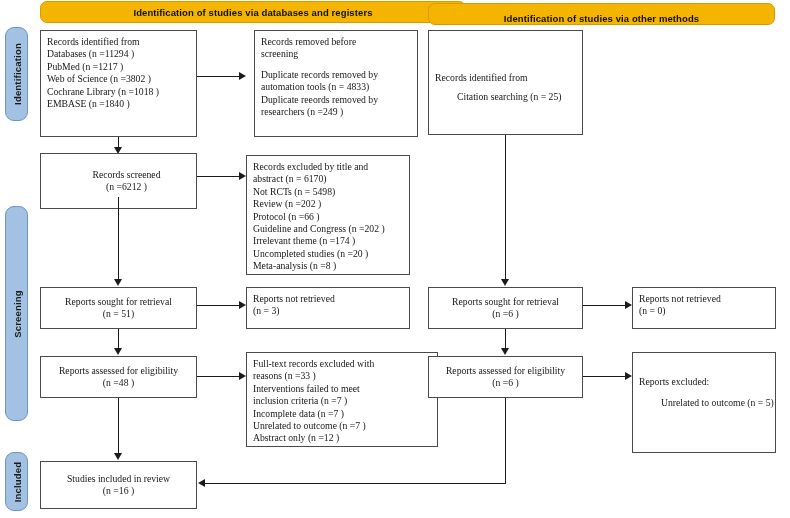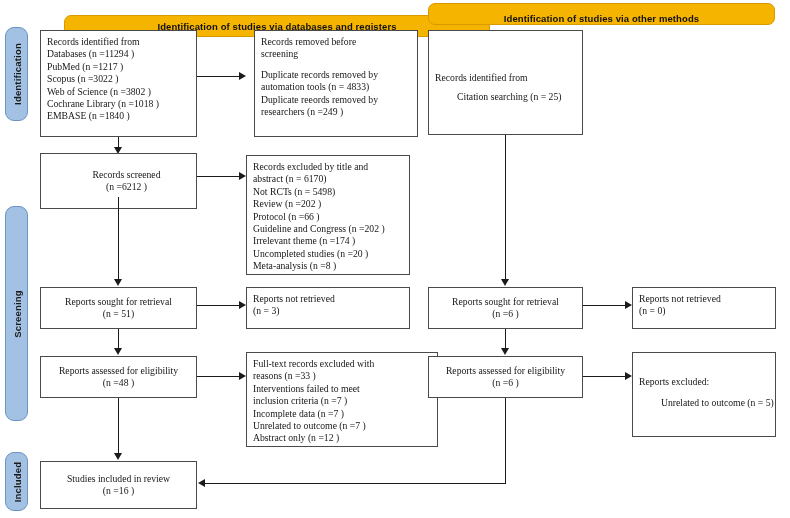--- a/index.html
+++ b/index.html
@@ -107,21 +107,21 @@
     border-left: 4.2px solid transparent;
     border-right: 4.2px solid transparent;
     border-top: 7px solid #1b1b1b;
   }
 </style>
 </head>
 <body>
 
 <div id="canvas">
 
-  <div class="banner" style="left:40px; top:15px; width:426px; height:22px;margin-left:24px;">
+  <div class="banner" style="left:40px; top:1px; width:426px; height:22px;">
     <span>Identification of studies via databases and registers</span>
   </div>
 
   <div class="banner" style="left:428px; top:3px; width:347px; height:22px;align-items:flex-end;">
     <span>Identification of studies via other methods</span>
   </div>
 
   <div class="stage-tab" style="left:5px; top:27px; width:23px; height:94px;">
     <span class="stage-label">Identification</span>
   </div>
@@ -131,21 +131,20 @@
   </div>
 
   <div class="stage-tab" style="left:5px; top:452px; width:23px; height:59px;">
     <span class="stage-label">Included</span>
   </div>
 
   <div class="box" style="left:40px; top:30px; width:157px; height:107px;">
     <div class="line">Records identified from</div>
     <div class="line">Databases (n =11294 )</div>
     <div class="line">PubMed (n =1217 )</div>
-    <div class="line">Scopus (n =3022 )</div>
     <div class="line">Web of Science (n =3802 )</div>
     <div class="line">Cochrane Library (n =1018 )</div>
     <div class="line">EMBASE (n =1840 )</div>
   </div>
 
   <div class="box" style="left:246px; top:30px; width:164px; height:107px;margin-left:8px;">
     <div class="line">Records removed before</div>
     <div class="line">screening</div>
     <div class="gap"></div>
     <div class="line">Duplicate records removed by</div>
@@ -247,21 +246,21 @@
   <div class="arrow right" style="left:625px; top:301px;"></div>
 
   <div class="conn-v" style="left:505px; top:329px; height:20px;"></div>
   <div class="arrow down" style="left:501px; top:348px;"></div>
 
   <div class="box center" style="left:428px; top:356px; width:155px; height:42px;">
     <div>Reports assessed for eligibility</div>
     <div>(n =6 )</div>
   </div>
 
-  <div class="box" style="left:632px; top:352px; width:144px; height:85px;">
+  <div class="box" style="left:632px; top:352px; width:144px; height:101px;">
     <div class="line" style="margin-top:18px;">Reports excluded:</div>
     <div class="line indent" style="margin-top:9px;">Unrelated to outcome (n = 5)</div>
   </div>
 
   <div class="conn-h" style="left:583px; top:376px; width:42px;"></div>
   <div class="arrow right" style="left:625px; top:372px;"></div>
 
   <div class="conn-v" style="left:505px; top:398px; height:85px;"></div>
   <div class="conn-h" style="left:205px; top:483px; width:301px;"></div>
   <div class="arrow left" style="left:198px; top:479px;"></div>

